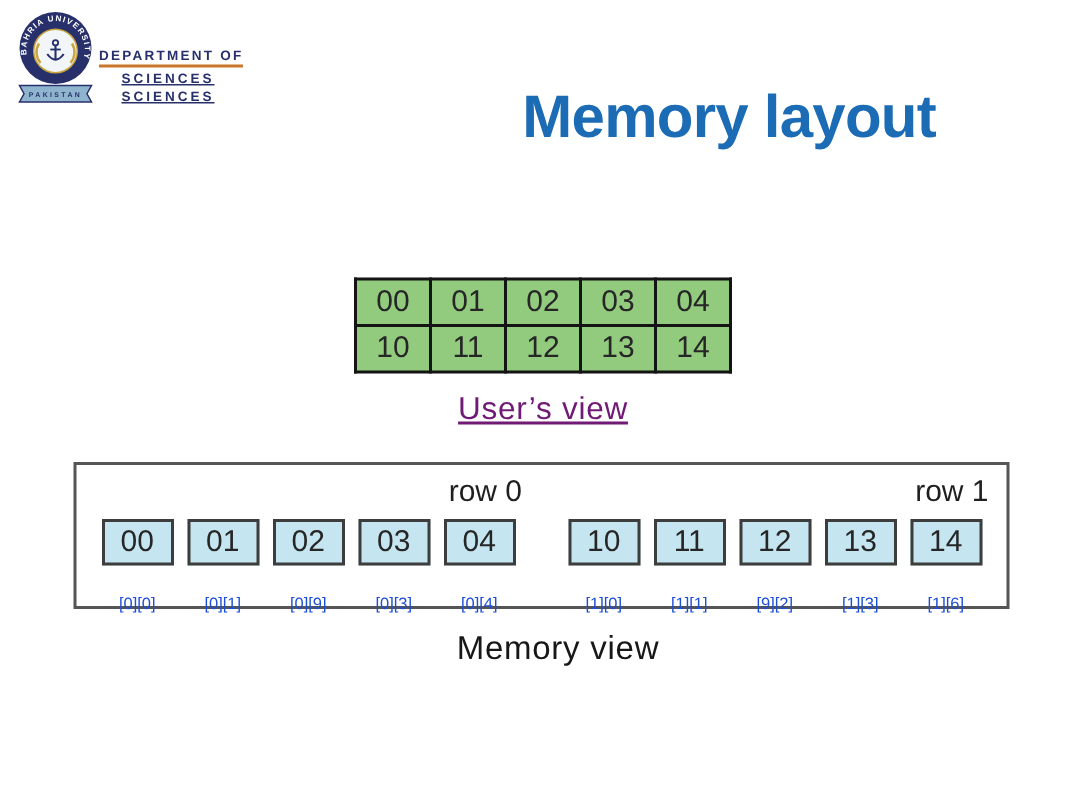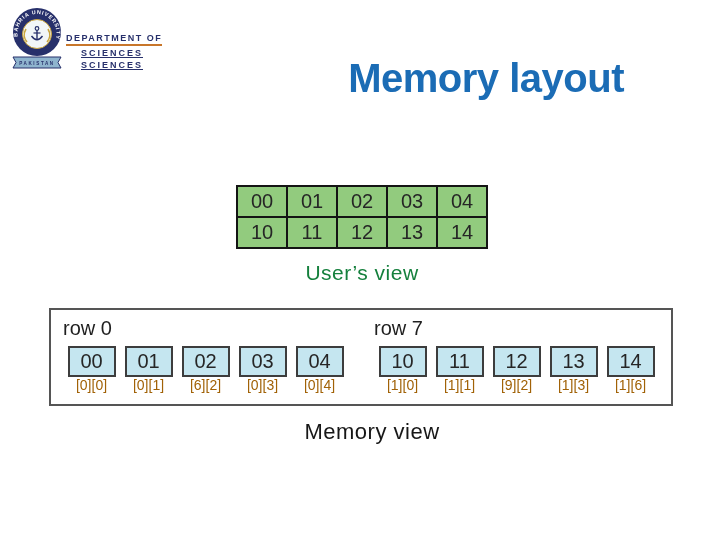--- a/index.html
+++ b/index.html
@@ -17,35 +17,35 @@
 
   
   .page-title { position: absolute; left: 0; top: 56px; width: 624px; text-align: right;
                 font-size: 40px; font-weight: 700; color: #1B6CB5; letter-spacing: -0.5px; }
 
   
   .users-view { position: absolute; left: 236px; top: 185px; width: 252px; }
   .users-table { border-collapse: collapse; border: 2px solid #141414; margin: 0 auto; }
   .users-table td { width: 50px; height: 31px; border: 2px solid #141414; background: #92CB7E;
                     text-align: center; font-size: 20px; color: #262626; }
-  .users-caption { margin-top: 12px; text-align: center; font-size: 21px; color: #15803d;
-                   letter-spacing: 0.5px; }
+  .users-caption { margin-top: 12px; text-align: center; font-size: 21px; color: #701a75;
+                   letter-spacing: 0.5px; text-decoration: underline; }
 
   
   .memory-box { position: absolute; left: 49px; top: 308px; width: 624px; height: 98px;
                 border: 2px solid #555; background: #ffffff;
                 display: flex; justify-content: center; gap: 26px; padding-top: 7px; }
-  .row-group { display: flex; flex-direction: column; align-items: flex-start; }
+  .row-group { display: flex; flex-direction: column; align-items: flex-end; }
   .row-label { font-size: 20px; color: #1f1f1f; margin-bottom: 6px; }
   .cell-strip { display: flex; }
   .cell-unit { width: 57px; display: flex; flex-direction: column; align-items: center; }
   .mem-cell { width: 48px; height: 31px; background: #C5E6F0; border: 2px solid #3d3d3d;
               display: flex; align-items: center; justify-content: center;
               font-size: 20px; color: #262626; }
-  .cell-index { margin-top: 0; font-size: 14px; color: #a16207; white-space: nowrap; }
+  .cell-index { margin-top: 20px; font-size: 11px; color: #1d4ed8; white-space: nowrap; }
   .memory-caption { position: absolute; left: 12px; top: 419px; width: 720px; text-align: center;
                     font-size: 22px; color: #171717; letter-spacing: 0.5px; }
 </style>
 </head>
 <body>
 
 <div class="logo-wrap">
   <svg class="logo-svg" width="56" height="70" viewBox="0 0 56 70">
     <circle cx="27" cy="28" r="24" fill="#27306B"></circle>
     <circle cx="27" cy="30" r="14.5" fill="#F2F6F8" stroke="#C9A53E" stroke-width="1"></circle>
@@ -106,35 +106,35 @@
       <div class="cell-unit">
         <div class="mem-cell">00</div>
         <div class="cell-index">[0][0]</div>
       </div>
       <div class="cell-unit">
         <div class="mem-cell">01</div>
         <div class="cell-index">[0][1]</div>
       </div>
       <div class="cell-unit">
         <div class="mem-cell">02</div>
-        <div class="cell-index">[6][2]</div>
+        <div class="cell-index">[0][9]</div>
       </div>
       <div class="cell-unit">
         <div class="mem-cell">03</div>
         <div class="cell-index">[0][3]</div>
       </div>
       <div class="cell-unit">
         <div class="mem-cell">04</div>
         <div class="cell-index">[0][4]</div>
       </div>
     </div>
   </div>
 
   <div class="row-group">
-    <div class="row-label">row 7</div>
+    <div class="row-label">row 1</div>
     <div class="cell-strip">
       <div class="cell-unit">
         <div class="mem-cell">10</div>
         <div class="cell-index">[1][0]</div>
       </div>
       <div class="cell-unit">
         <div class="mem-cell">11</div>
         <div class="cell-index">[1][1]</div>
       </div>
       <div class="cell-unit">

